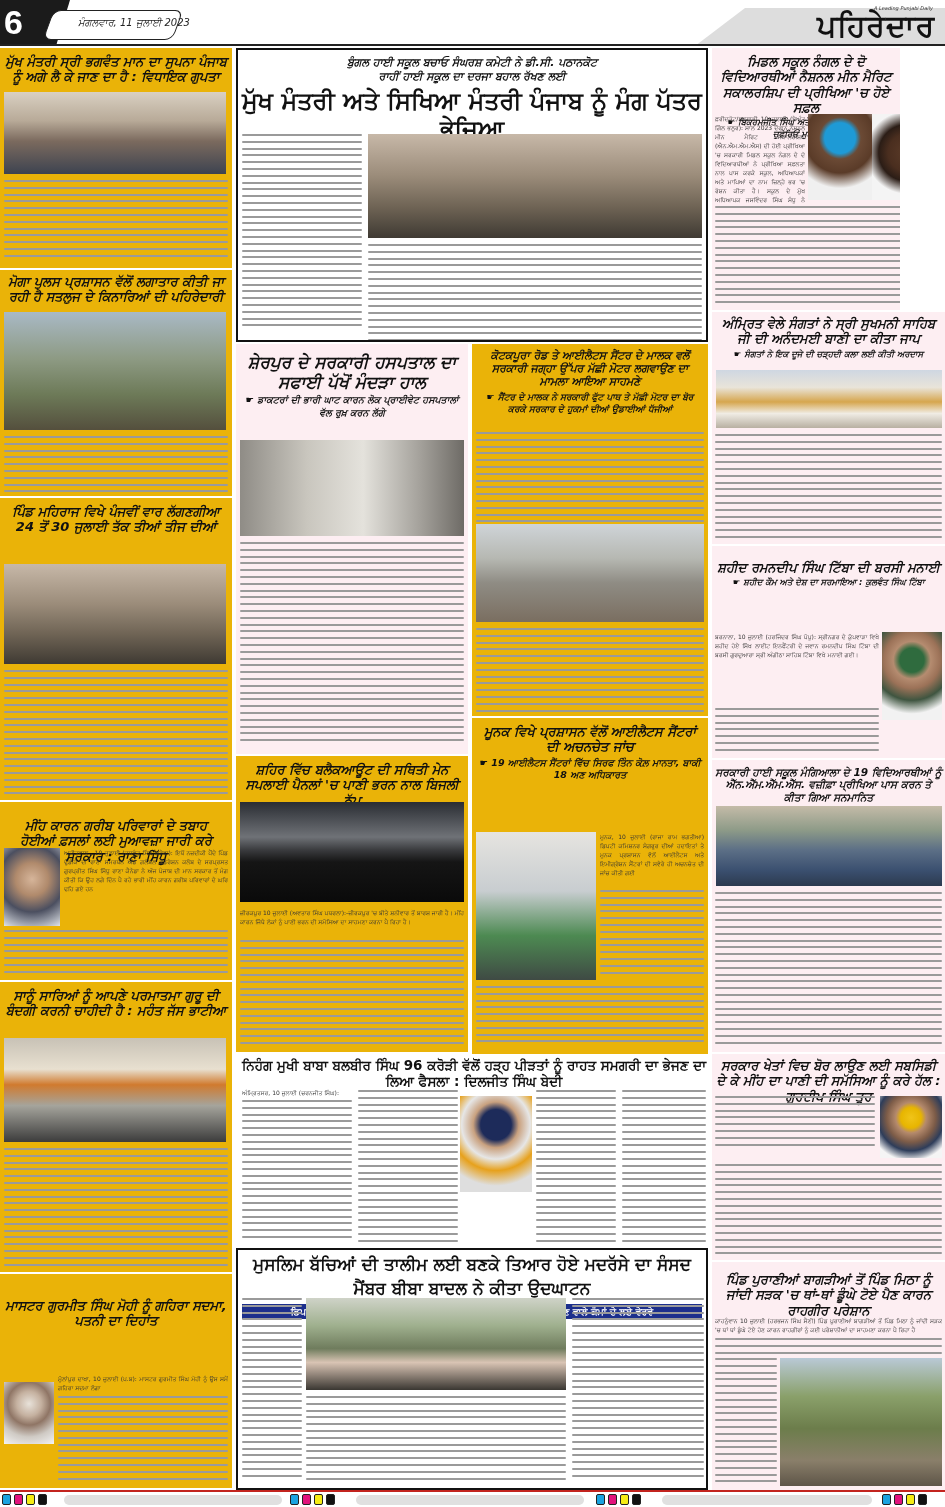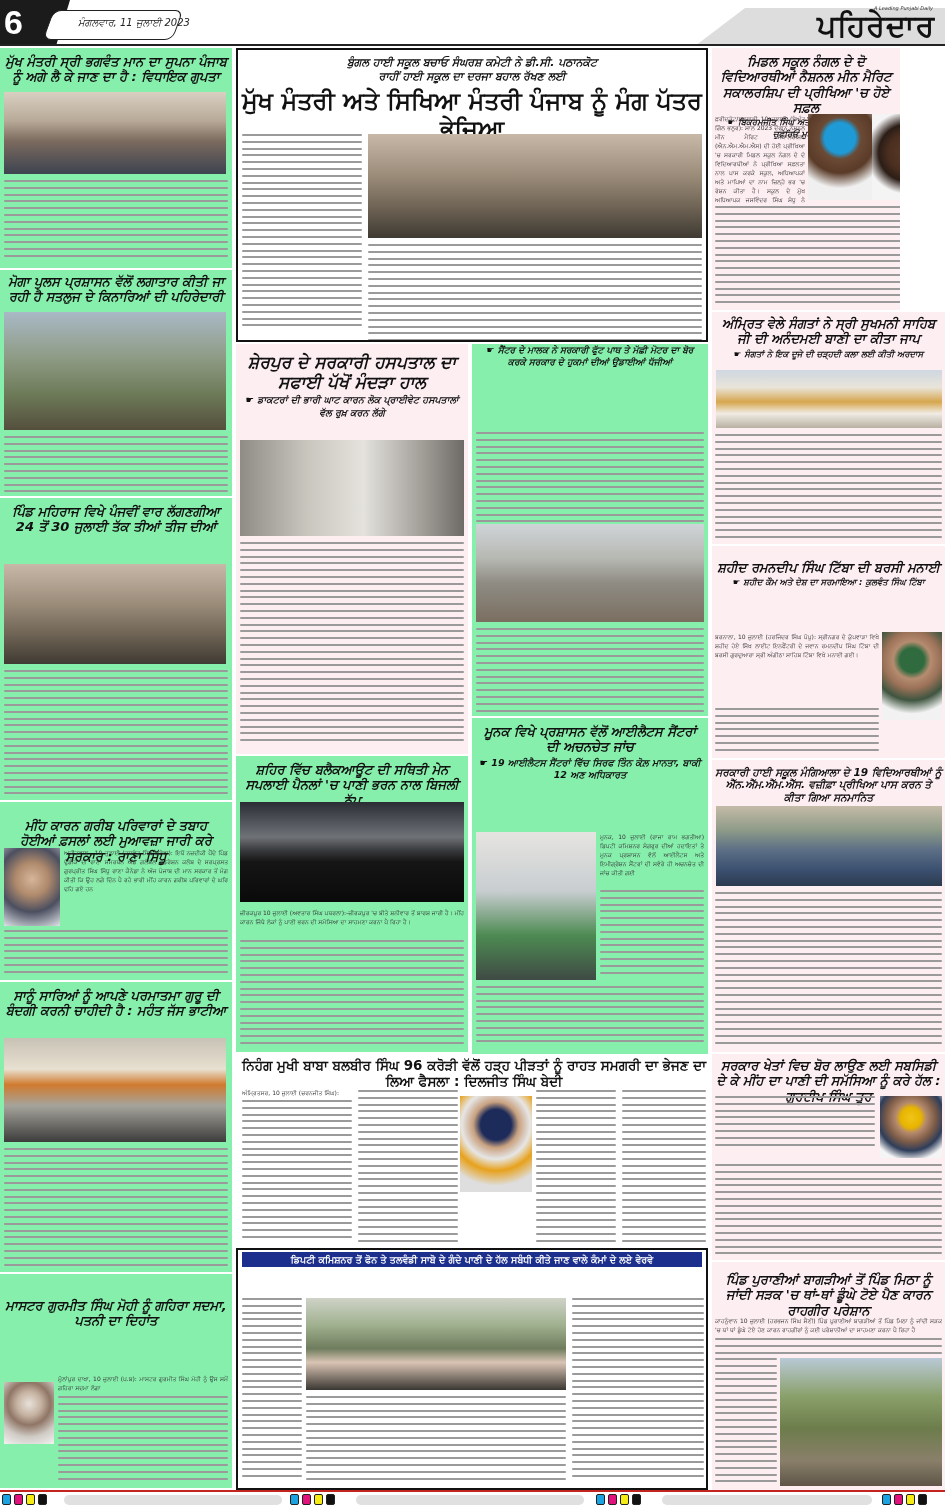--- a/index.html
+++ b/index.html
@@ -17,21 +17,21 @@
   .tagline { position: absolute; right: 12px; top: 5px; font-size: 5px; font-style: italic; color: #333; }
   .mh-rule { position: absolute; left: 0; top: 44px; width: 945px; height: 2px; background: #222; }
 
   
   .col { position: absolute; top: 48px; }
   .col-left { left: 0; width: 232px; }
   .col-mid { left: 236px; width: 472px; }
   .col-right { left: 712px; width: 233px; }
 
   .story { position: absolute; overflow: hidden; }
-  .bg-blue { background: #86efac; }
+  .bg-blue { background: #eab308; }
   .bg-pink { background: #fdeef2; }
   .bg-white { background: #fff; }
   .boxed { border: 2px solid #111; }
 
   .headline { font-weight: bold; text-align: center; line-height: 1.18; color: #111; }
   .hl-italic { font-style: italic; }
   .hl-xl { font-size: 24px; }
   .hl-lg { font-size: 17px; }
   .hl-md { font-size: 13px; }
   .hl-sm { font-size: 10.5px; }
@@ -301,20 +301,21 @@
         <span></span>
         <span></span>
         <span></span>
         <span></span>
         <span></span>
         <span></span>
     </div>
   </article>
 
   <article class="story bg-blue" style="left:236px;top:296px;width:236px;height:372px;">
+    <h2 class="headline hl-sm hl-italic" style="padding:6px 4px 2px;font-size:11px;">ਕੋਟਕਪੂਰਾ ਰੋਡ ਤੇ ਆਈਲੈਟਸ ਸੈਂਟਰ ਦੇ ਮਾਲਕ ਵਲੋਂ ਸਰਕਾਰੀ ਜਗ੍ਹਾ ਉੱਪਰ ਮੱਛੀ ਮੋਟਰ ਲਗਵਾਉਣ ਦਾ ਮਾਮਲਾ ਆਇਆ ਸਾਹਮਣੇ</h2>
     <p class="subhead" style="padding:0 6px;font-size:9px;">☛ ਸੈਂਟਰ ਦੇ ਮਾਲਕ ਨੇ ਸਰਕਾਰੀ ਫੁੱਟ ਪਾਥ ਤੇ ਮੱਛੀ ਮੋਟਰ ਦਾ ਬੋਰ ਕਰਕੇ ਸਰਕਾਰ ਦੇ ਹੁਕਮਾਂ ਦੀਆਂ ਉਡਾਈਆਂ ਧੱਜੀਆਂ</p>
     <div class="text-lines" style="left:4px;top:88px;width:228px;">
       <span></span>
         <span></span>
         <span></span>
         <span></span>
         <span></span>
         <span></span>
         <span></span>
         <span></span>
@@ -362,21 +363,21 @@
         <span></span>
         <span></span>
         <span></span>
         <span></span>
         <span></span>
     </div>
   </article>
 
   <article class="story bg-blue" style="left:236px;top:670px;width:236px;height:402px;">
     <h2 class="headline hl-md hl-italic" style="padding:6px 4px 2px;">ਮੂਨਕ ਵਿਖੇ ਪ੍ਰਸ਼ਾਸਨ ਵੱਲੋਂ ਆਈਲੈਟਸ ਸੈਂਟਰਾਂ ਦੀ ਅਚਨਚੇਤ ਜਾਂਚ</h2>
-    <p class="subhead" style="padding:0 6px;">☛ 19 ਆਈਲੈਟਸ ਸੈਂਟਰਾਂ ਵਿੱਚ ਸਿਰਫ ਤਿੰਨ ਕੋਲ਼ ਮਾਨਤਾ, ਬਾਕੀ 12 ਅਣ ਅਧਿਕਾਰਤ</p>
+    <p class="subhead" style="padding:0 6px;">☛ 19 ਆਈਲੈਟਸ ਸੈਂਟਰਾਂ ਵਿੱਚ ਸਿਰਫ ਤਿੰਨ ਕੋਲ਼ ਮਾਨਤਾ, ਬਾਕੀ 18 ਅਣ ਅਧਿਕਾਰਤ</p>
     <div class="photo ph-sign" style="left:4px;top:114px;width:120px;height:148px;"></div>
     <p class="body-text" style="position:absolute;left:128px;top:114px;width:104px;height:54px;overflow:hidden;">ਮੂਨਕ, 10 ਜੁਲਾਈ (ਰਾਜਾ ਰਾਮ ਭਗਤੀਆ) ਡਿਪਟੀ ਕਮਿਸ਼ਨਰ ਸੰਗਰੂਰ ਦੀਆਂ ਹਦਾਇਤਾਂ ਤੇ ਮੂਨਕ ਪ੍ਰਸ਼ਾਸਨ ਵੱਲੋਂ ਆਈਲੈਟਸ ਅਤੇ ਇਮੀਗ੍ਰੇਸ਼ਨ ਸੈਂਟਰਾਂ ਦੀ ਸਵੇਰੇ ਹੀ ਅਚਨਚੇਤ ਦੀ ਜਾਂਚ ਕੀਤੀ ਗਈ</p>
     <div class="text-lines" style="left:128px;top:172px;width:104px;">
       <span></span>
         <span></span>
         <span></span>
         <span></span>
         <span></span>
         <span></span>
         <span></span>
@@ -498,20 +499,21 @@
         <span></span>
         <span></span>
         <span></span>
         <span></span>
         <span></span>
         <span></span>
     </div>
   </article>
 
   <article class="story boxed bg-white" style="left:0;top:1200px;width:472px;height:242px;">
+    <h2 class="headline" style="padding:2px;font-size:17px;line-height:24px;">ਮੁਸਲਿਮ ਬੱਚਿਆਂ ਦੀ ਤਾਲੀਮ ਲਈ ਬਣਕੇ ਤਿਆਰ ਹੋਏ ਮਦਰੱਸੇ ਦਾ ਸੰਸਦ ਮੈਂਬਰ ਬੀਬਾ ਬਾਦਲ ਨੇ ਕੀਤਾ ਉਦਘਾਟਨ</h2>
     <div class="blue-banner" style="margin:2px 4px;">ਡਿਪਟੀ ਕਮਿਸ਼ਨਰ ਤੋਂ ਫੋਨ ਤੇ ਤਲਵੰਡੀ ਸਾਬੋ ਦੇ ਗੰਦੇ ਪਾਣੀ ਦੇ ਹੱਲ ਸਬੰਧੀ ਕੀਤੇ ਜਾਣ ਵਾਲੇ ਕੰਮਾਂ ਦੇ ਲਏ ਵੇਰਵੇ</div>
     <div class="text-lines" style="left:4px;top:48px;width:60px;">
       <span></span>
         <span></span>
         <span></span>
         <span></span>
         <span></span>
         <span></span>
         <span></span>
         <span></span>

